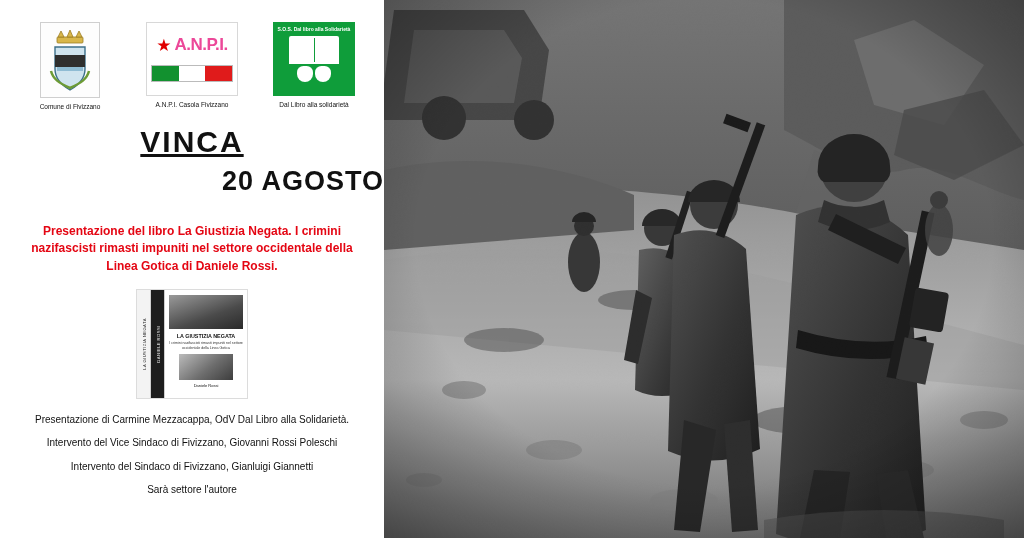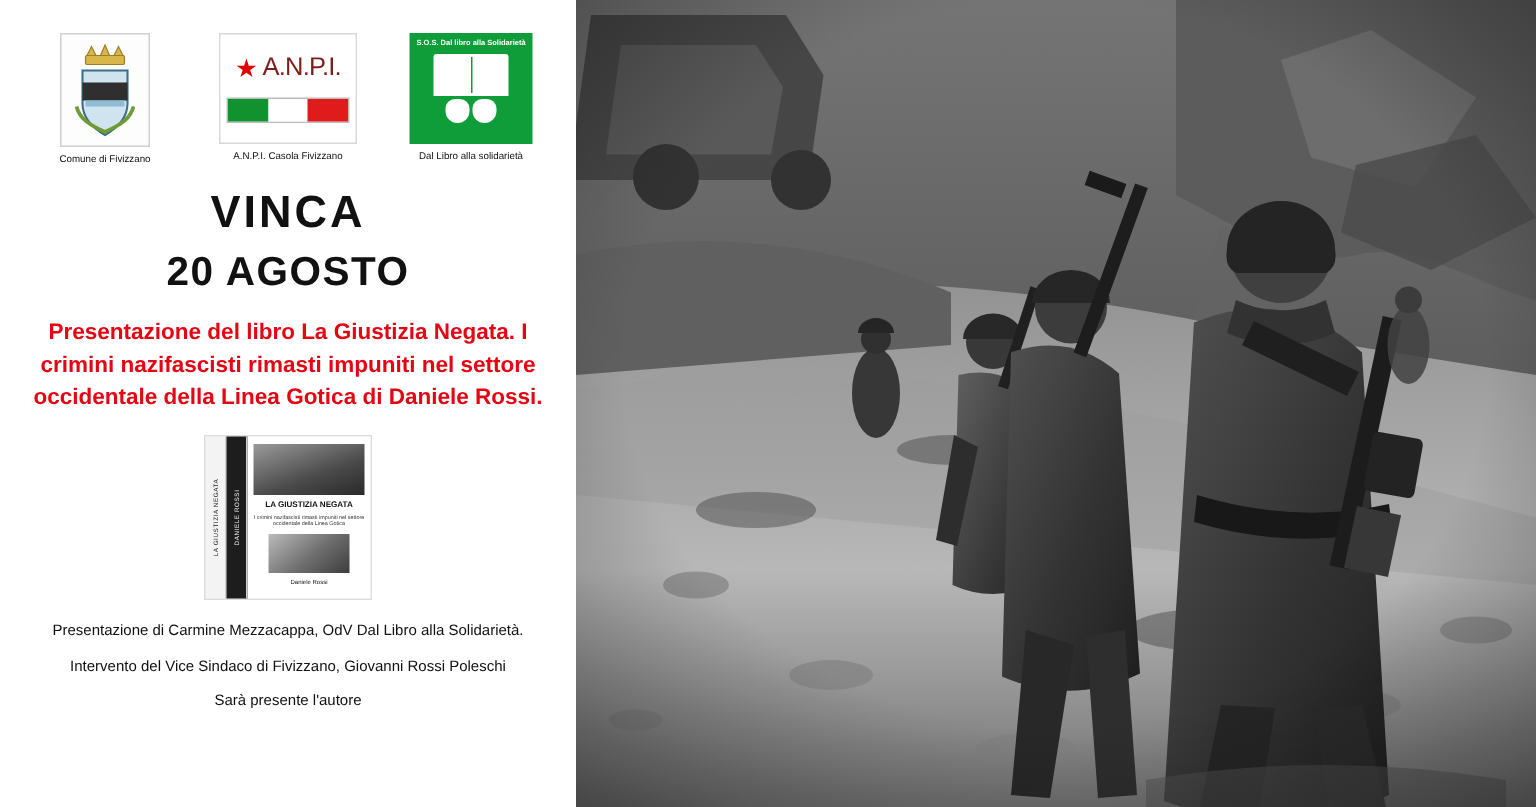--- a/index.html
+++ b/index.html
@@ -85,22 +85,22 @@
     align-items:center;
     justify-content:center;
     gap: 3px;
   }
   .anpi-star {
     color: #e00000;
     font-size: 17px;
     line-height: 1;
   }
   .anpi-text {
-    color: #7f1d1d;
-    font-weight: normal;
+    color: #ec4899;
+    font-weight: bold;
     font-size: 17px;
     letter-spacing: -0.5px;
     font-family: "Liberation Sans", sans-serif;
   }
   .tricolore {
     width: 82px;
     height: 17px;
     display: flex;
     border: 1px solid #bbb;
     box-sizing: border-box;
@@ -162,37 +162,38 @@
   }
 
   .title-main {
     text-align: center;
     font-size: 30px;
     font-weight: bold;
     color: #111111;
     letter-spacing: 2px;
     margin-top: 14px;
     font-family: "Liberation Sans", sans-serif;
+    text-decoration: underline;
   }
   .title-sub {
-    text-align: center;
+    text-align: right;
     font-size: 27px;
     font-weight: bold;
     color: #111111;
     letter-spacing: 1px;
     margin-top: 7px;
   }
 
   .red-block {
     color: #e40613;
     font-weight: bold;
-    font-size: 15px;
+    font-size: 12px;
     text-align: center;
     line-height: 1.45;
-    margin: 14px 20px 0 20px;
+    margin: 26px 20px 0 20px;
   }
   .red-line {
     color: #e40613;
     font-weight: bold;
     font-size: 9.5px;
     text-align: center;
     margin-top: 11px;
   }
 
   
@@ -367,21 +368,22 @@
           <div class="cover-sub">I crimini nazifascisti rimasti impuniti nel settore occidentale della Linea Gotica</div>
           <div class="cover-photo2"></div>
           <div class="cover-author">Daniele Rossi</div>
         </div>
       </div>
     </div>
 
     <div class="credits">
       <div class="credit-line">Presentazione di Carmine Mezzacappa, OdV Dal Libro alla Solidarietà.</div>
       <div class="credit-line">Intervento del Vice Sindaco di Fivizzano, Giovanni Rossi Poleschi</div>
-      <div class="credit-line">Sarà presente l'autore</div>
+      <div class="credit-line">Intervento del Sindaco di Fivizzano, Gianluigi Giannetti</div>
+      <div class="credit-line">Sarà settore l'autore</div>
     </div>
   </div>
 
   <div class="photo">
     <svg viewBox="0 0 640 538" preserveAspectRatio="none" aria-hidden="true">
       <defs>
         <linearGradient id="sky" x1="0" y1="0" x2="0" y2="1">
           <stop offset="0%" stop-color="#6f6f6f"></stop>
           <stop offset="100%" stop-color="#3d3d3d"></stop>
         </linearGradient>

